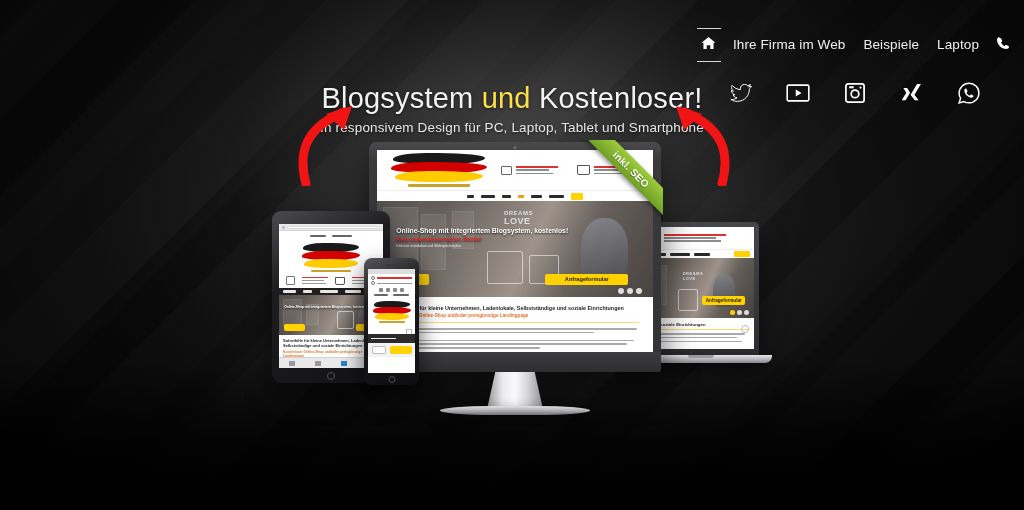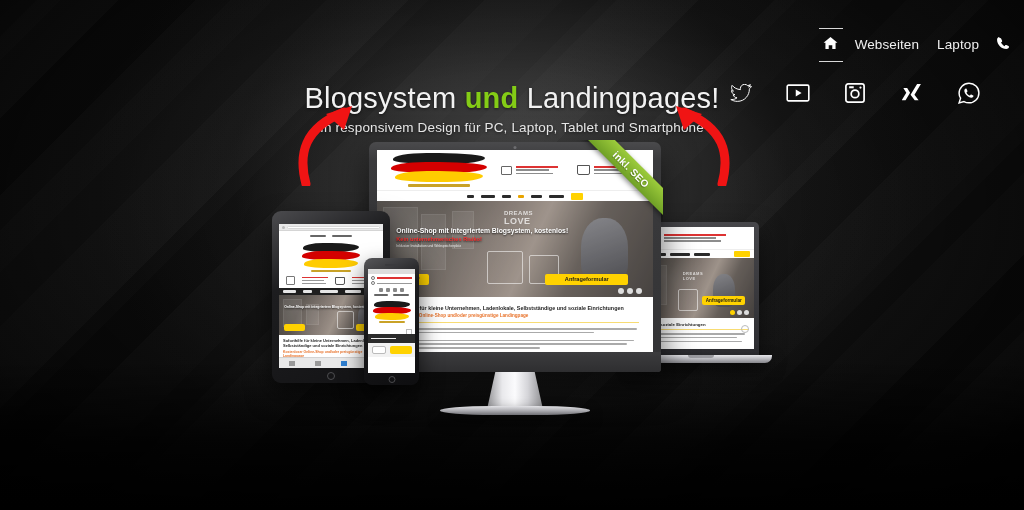--- a/index.html
+++ b/index.html
@@ -69,21 +69,21 @@
     padding:0 9px; white-space:nowrap; cursor:pointer; line-height:34px;
   }
   .nav-phone { color:#fff; padding-left:8px; display:flex; align-items:center; cursor:pointer; }
 
   
   .headline-wrap { position:absolute; left:0; right:0; top:82px; text-align:center; z-index:30; }
   .headline {
     font-size:29px; color:#f2f2f2; font-weight:300; letter-spacing:.2px;
     text-shadow:0 1px 3px rgba(0,0,0,.55);
   }
-  .headline b { font-weight:700; color:#84cc16; }
+  .headline b { font-weight:400; color:#fde047; }
   .subline {
     margin-top:5px; font-size:13.5px; color:#e6e6e6; font-weight:400;
     letter-spacing:.15px; text-shadow:0 1px 3px rgba(0,0,0,.6);
   }
 
   
   .socials { position:absolute; right:42px; top:80px; display:flex; gap:31px; z-index:40; }
   .soc { width:26px; height:26px; display:flex; align-items:center; justify-content:center; color:#fff; cursor:pointer; }
 
   
@@ -498,33 +498,34 @@
     </svg>
   </div>
   <div class="arrow arrow-right">
     <svg viewBox="0 0 72 88" width="72" height="88">
       <path d="M56 86 C 64 56, 58 30, 18 14" stroke="#f01414" stroke-width="9" fill="none" stroke-linecap="round"></path>
       <path d="M10 8 L 36 16 L 18 32 Z" fill="#f01414"></path>
     </svg>
   </div>
 
   <div class="headline-wrap">
-    <div class="headline"><span>Blogsystem </span><b>und</b><span> Landingpages!</span></div>
+    <div class="headline"><span>Blogsystem </span><b>und</b><span> Kostenloser!</span></div>
     <div class="subline">In responsivem Design für PC, Laptop, Tablet und Smartphone</div>
   </div>
 
   <div class="topnav">
     <div class="nav-home">
       <span>
         <svg width="15" height="14" viewBox="0 0 16 14">
             <path d="M8 0.6 L0.6 6.6 H2.6 V13.4 H6.1 V9.4 H9.9 V13.4 H13.4 V6.6 H15.4 Z" fill="#ffffff"></path>
           </svg>
       </span>
     </div>
-    <div class="nav-link">Webseiten</div>
+    <div class="nav-link">Ihre Firma im Web</div>
+    <div class="nav-link">Beispiele</div>
     <div class="nav-link">Laptop</div>
     <div class="nav-phone">
       <span>
         <svg width="14" height="14" viewBox="0 0 16 16">
             <path d="M3.2 1.2 C2.2 1.6 1.2 2.8 1.2 4.2 c0 5.6 5 10.6 10.6 10.6 1.4 0 2.6-1 3-2 .2-.5 0-1-.5-1.3l-2.5-1.2c-.5-.2-1 0-1.3.4l-.7.9c-1.8-.9-3.2-2.3-4.1-4.1l.9-.7c.4-.3.6-.8.4-1.3L5.8 2.9 c-.2-.5-.8-.8-1.3-.6z" fill="#ffffff"></path>
           </svg>
       </span>
     </div>
   </div>
 

